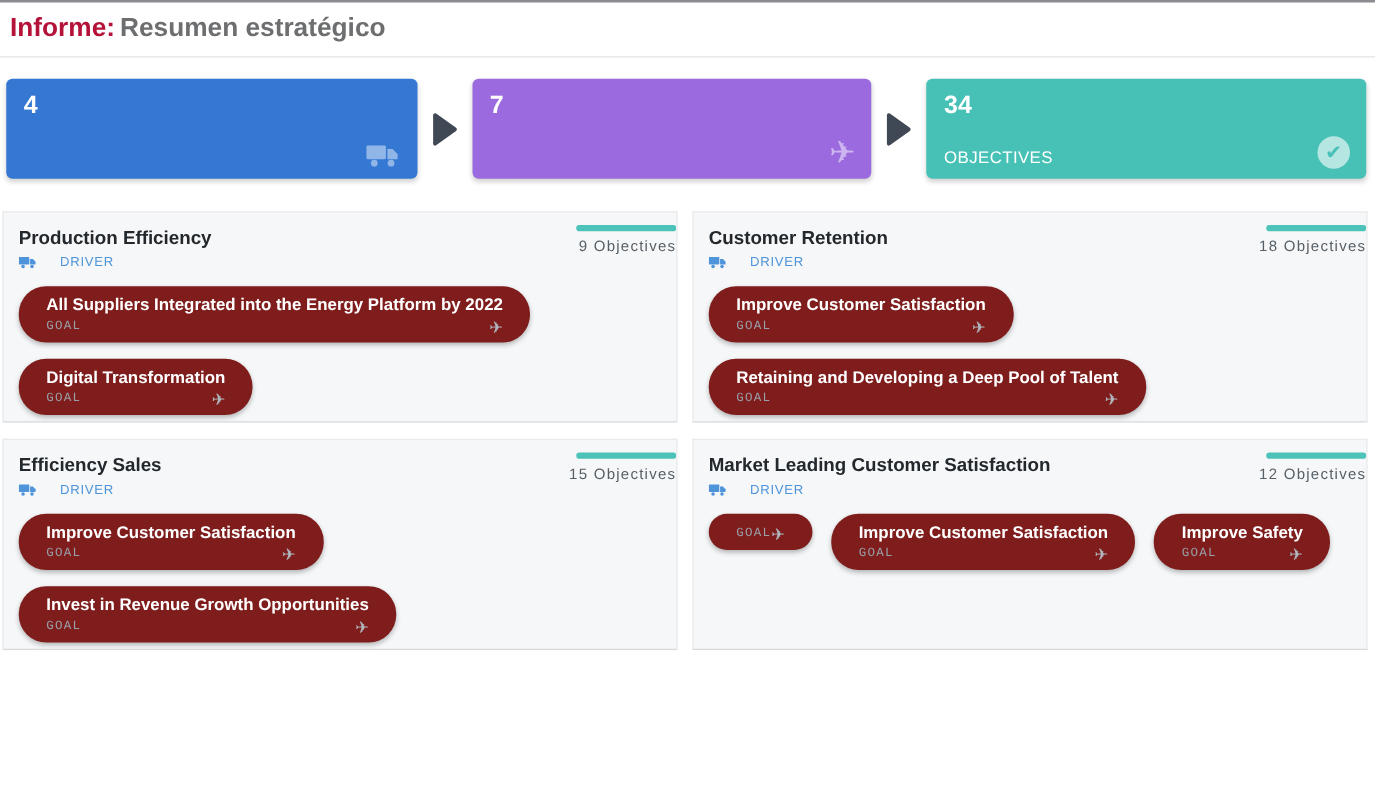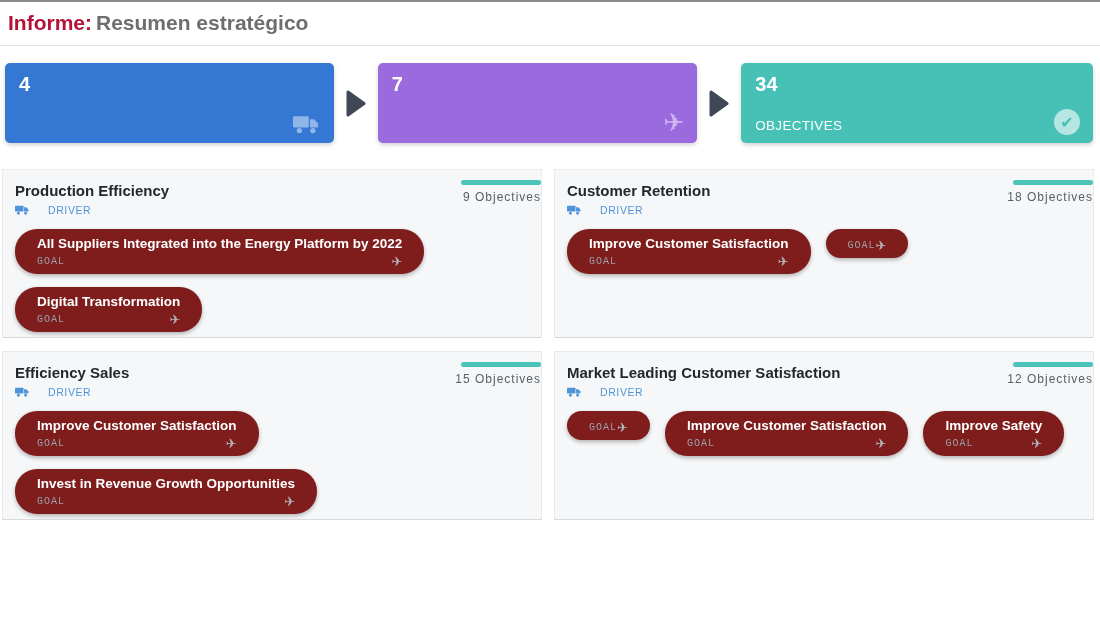--- a/index.html
+++ b/index.html
@@ -263,20 +263,21 @@
     </div>
     <div class="goals-wrap">
       <div class="goal-pill">
         <span class="goal-title">Improve Customer Satisfaction</span>
         <span class="goal-meta">
             <span class="goal-tag">GOAL</span>
             <span class="goal-plane">✈</span>
           </span>
       </div>
       <div class="goal-pill">
+        <span class="goal-title">Retaining and Developing a Deep Pool of Talent</span>
         <span class="goal-meta">
             <span class="goal-tag">GOAL</span>
             <span class="goal-plane">✈</span>
           </span>
       </div>
 
     </div>
   </div>
 
   <div class="driver-panel">

